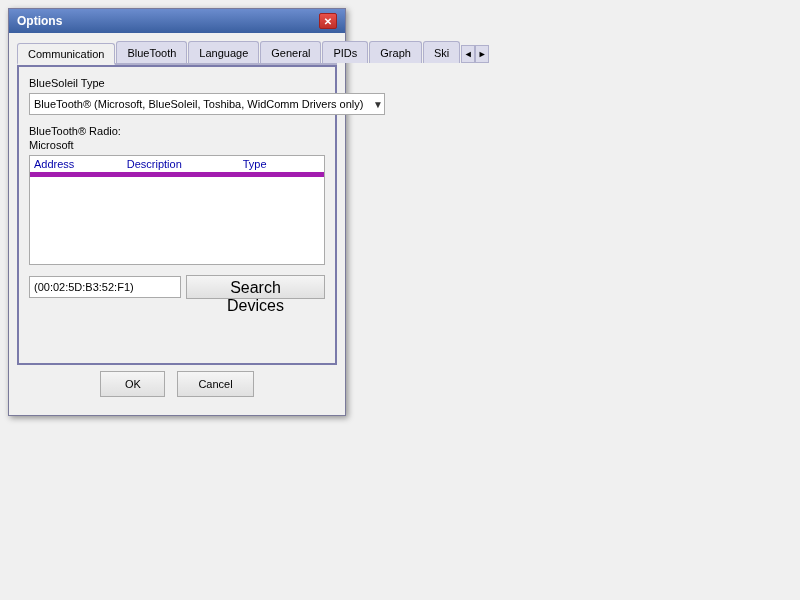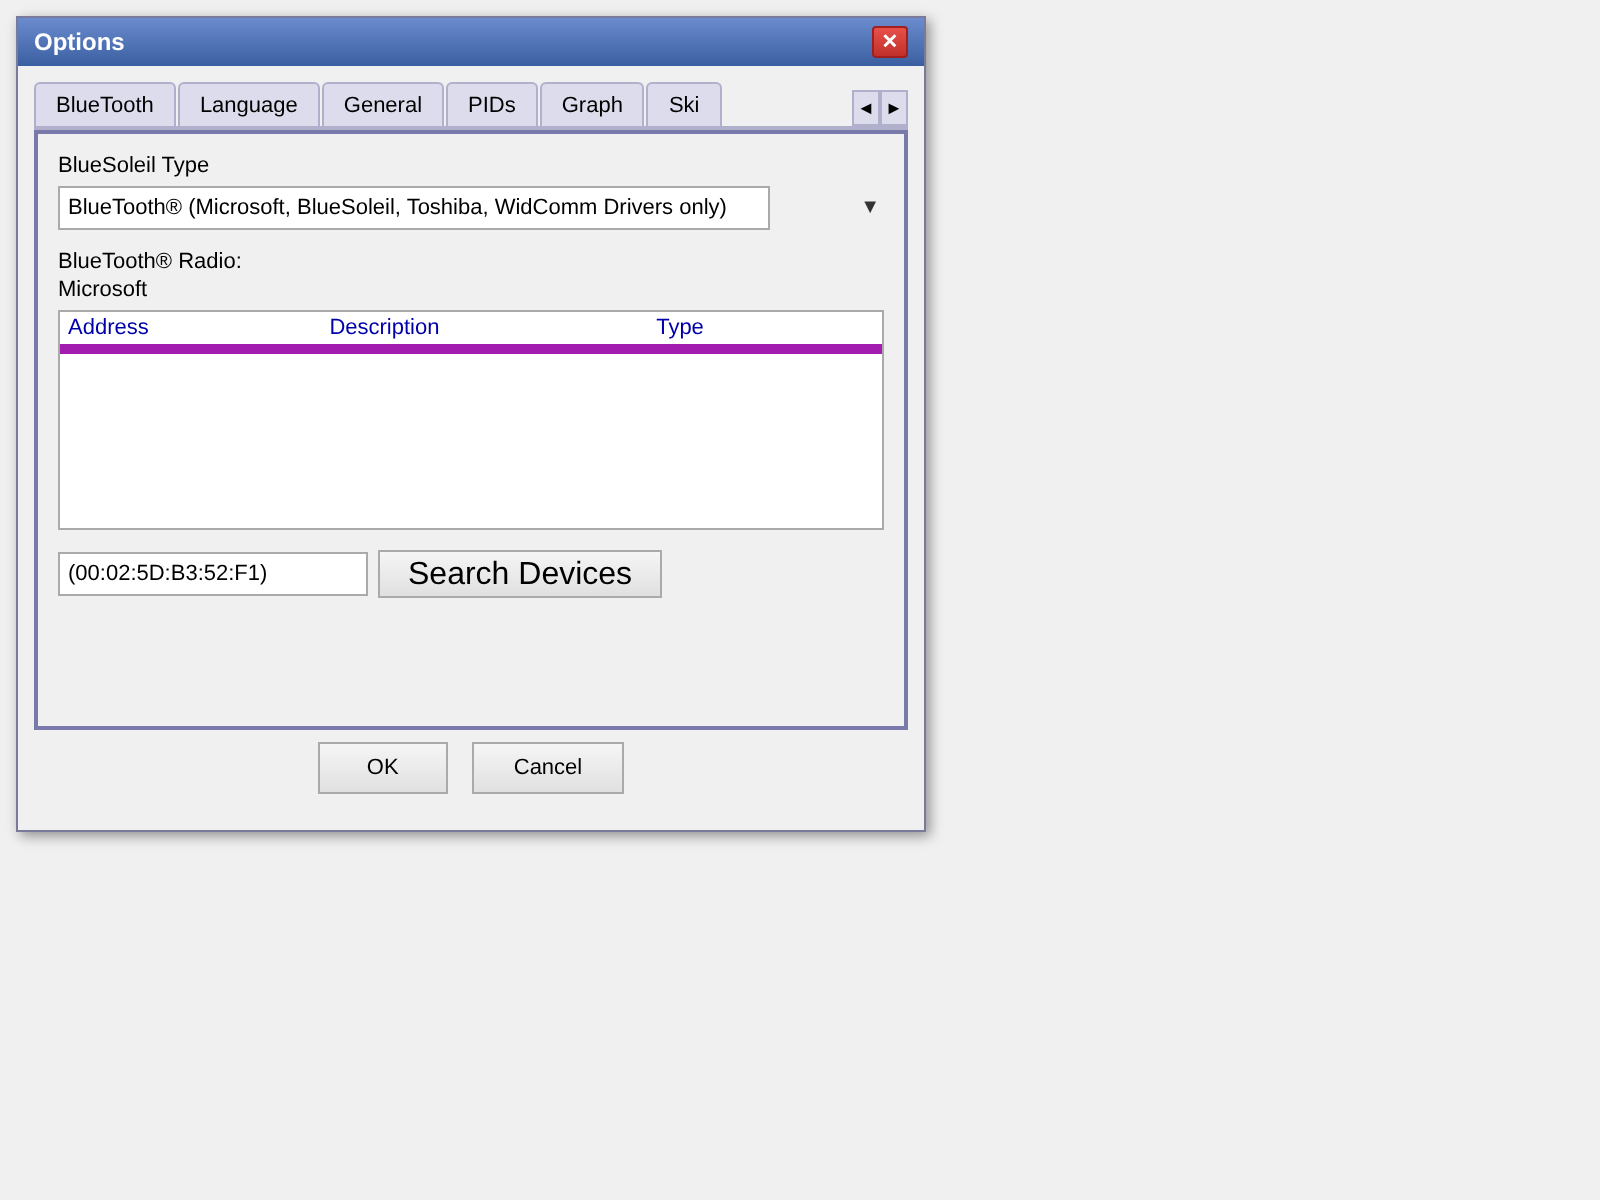--- a/index.html
+++ b/index.html
@@ -6,21 +6,21 @@
     body {
       background: #f0f0f0;
       font-family: 'Segoe UI', Tahoma, sans-serif;
       font-size: 12px;
     }
 
     .window {
       position: absolute;
       top: 8px;
       left: 8px;
-      width: 455px;
+      width: 338px;
       background: #bef264;
       border: 1px solid #7a7a9a;
       box-shadow: 2px 2px 6px rgba(0,0,0,0.4);
     }
 
     .title-bar {
       background: linear-gradient(to bottom, #6b8cce, #3a5fa0);
       color: white;
       padding: 4px 8px;
       display: flex;
@@ -236,20 +236,23 @@
 <div class="window">
 
   <div class="title-bar">
     <span class="title-bar-text">Options</span>
     <div class="title-bar-close">✕</div>
   </div>
 
   <div class="dialog-body">
 
     <div class="tabs">
+      <div class="tab active">
+        <span>Communication</span>
+      </div>
       <div class="tab">
         <span>BlueTooth</span>
       </div>
       <div class="tab">
         <span>Language</span>
       </div>
       <div class="tab">
         <span>General</span>
       </div>
       <div class="tab">

